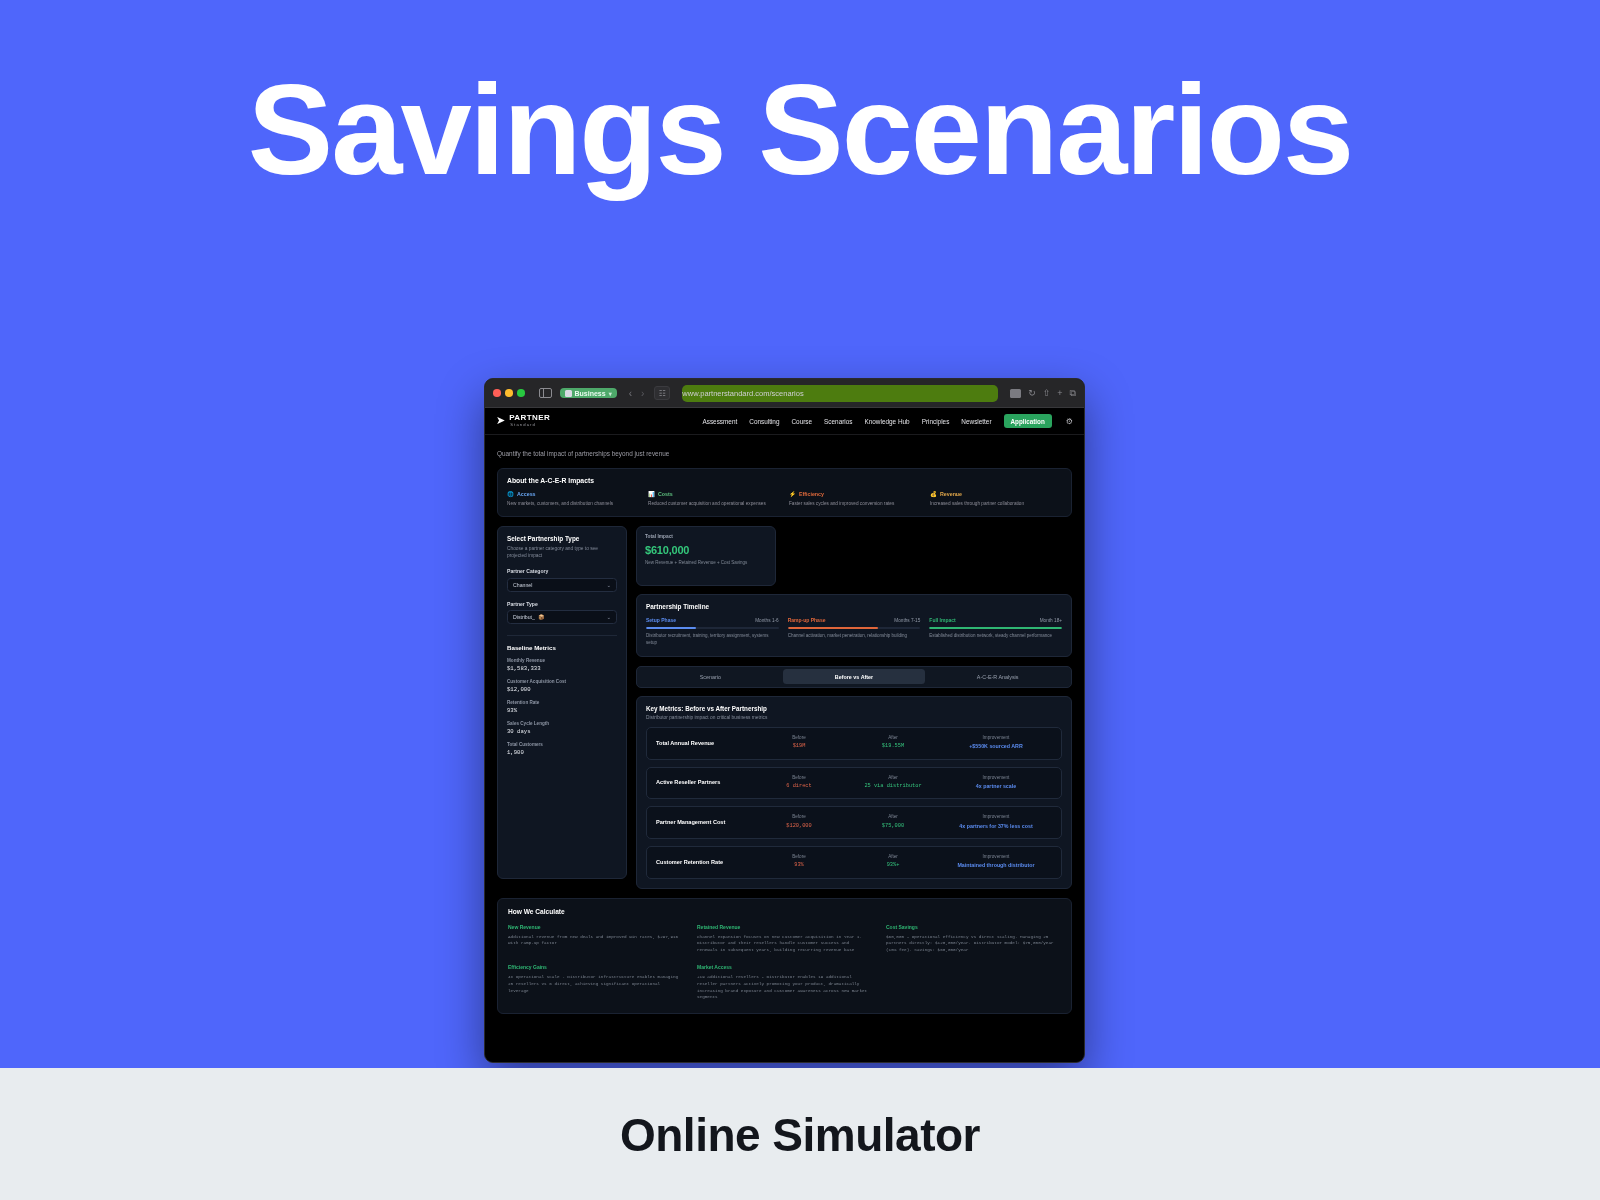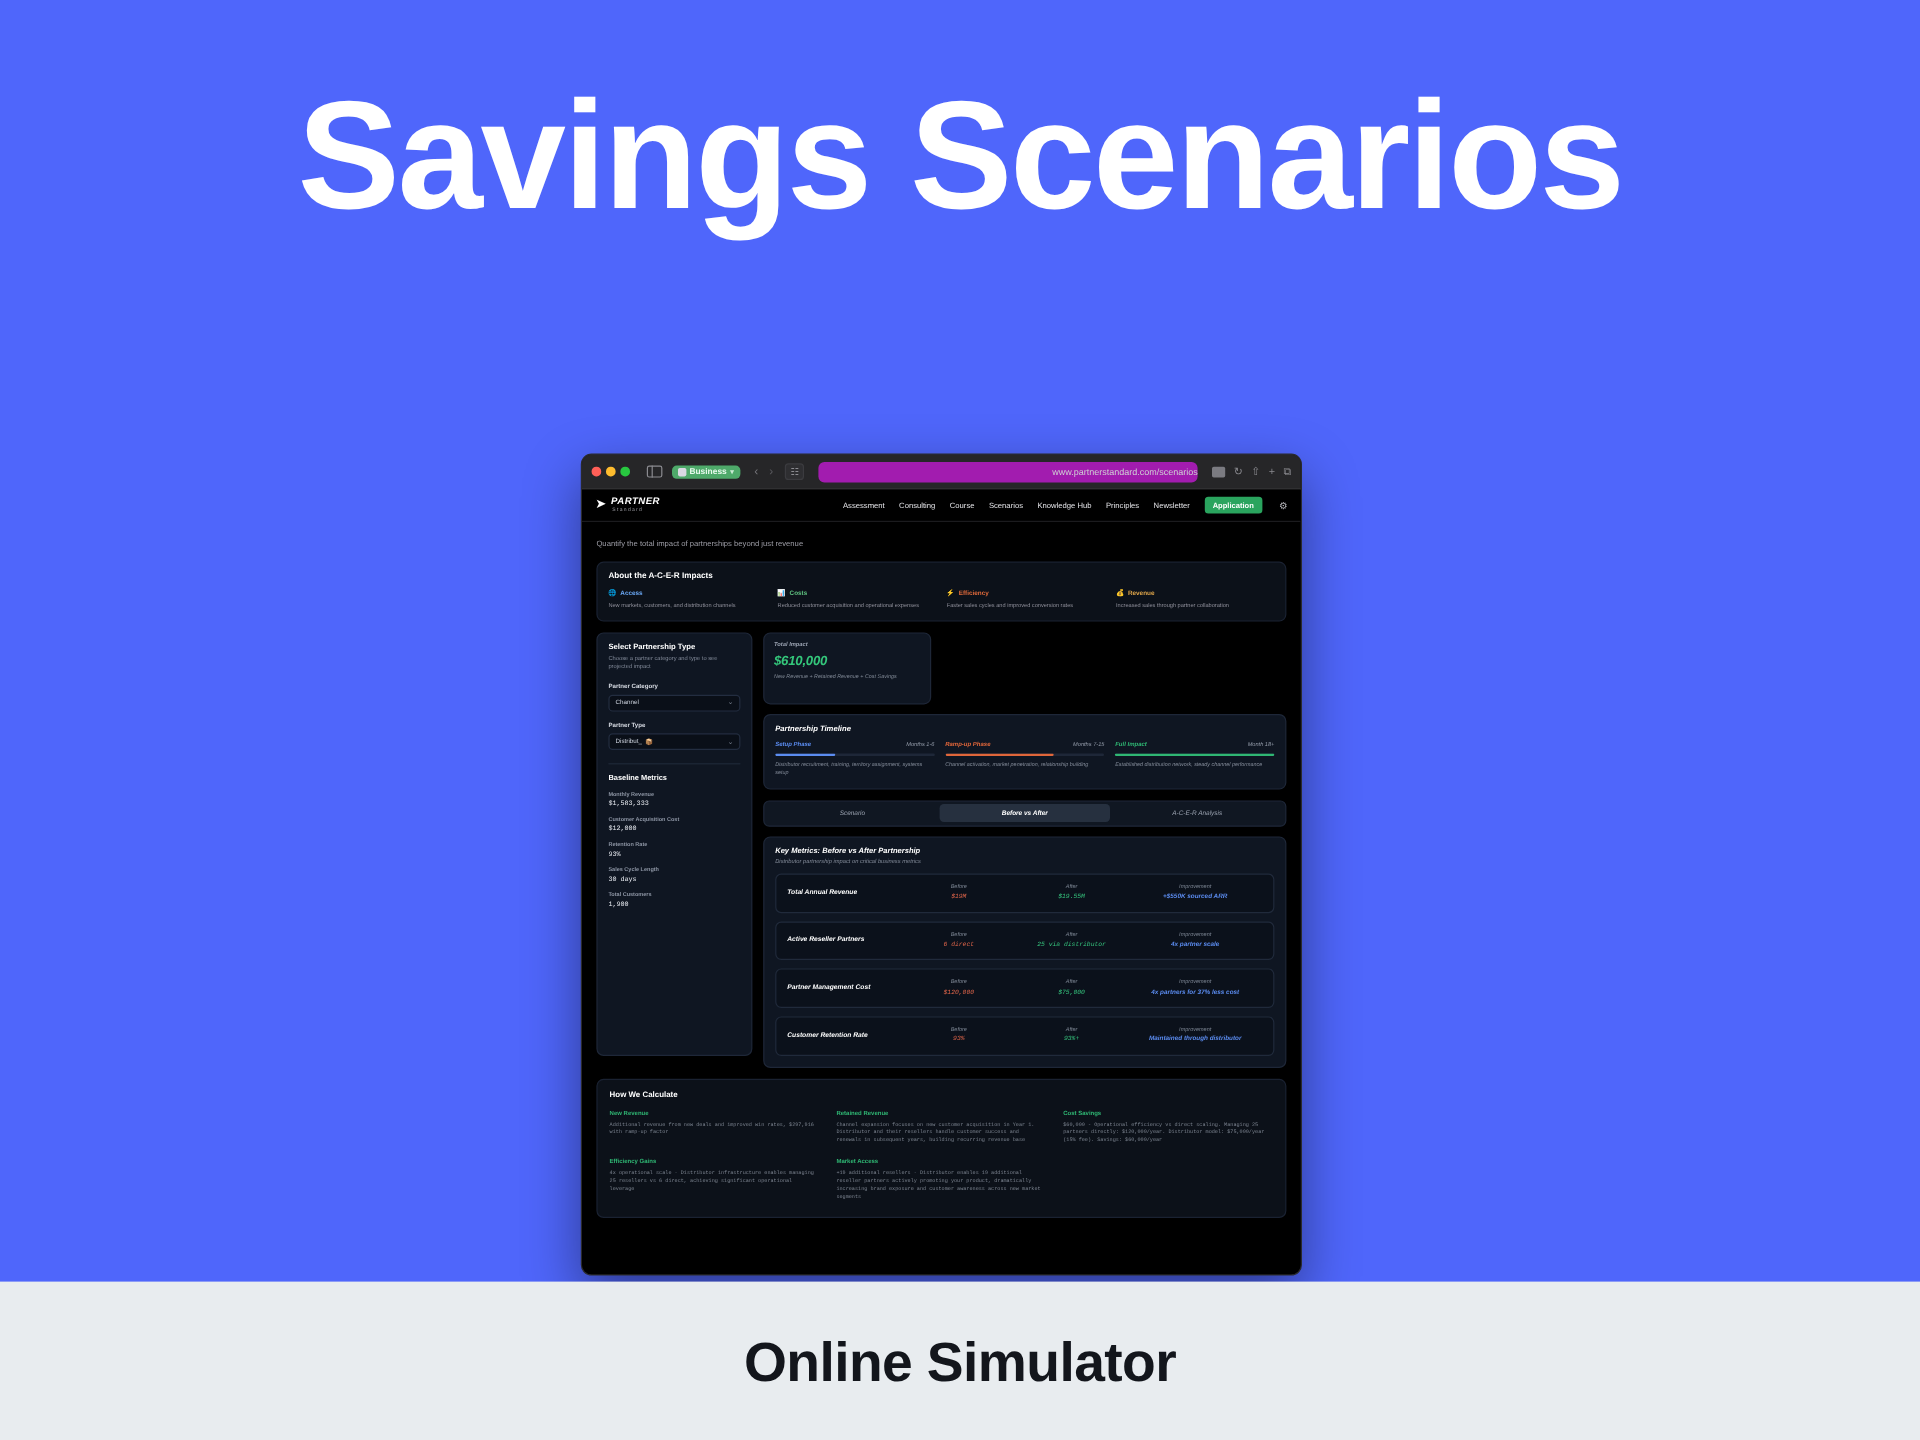--- a/index.html
+++ b/index.html
@@ -87,22 +87,22 @@
   .nav-arrows { display: flex; gap: 9px; color: #76767b; font-size: 10px; margin-left: 6px; }
   .nav-arrows span.dim { color: #5a5a5f; }
   .reader-btn {
     width: 16px; height: 14px; border-radius: 3px;
     border: 1px solid #3b3b3f; background: #2e2e31;
     display:flex; align-items:center; justify-content:center;
     color:#8b8b90; font-size:8px; margin-left: 4px;
   }
   .url-bar {
     flex: 1; height: 17px; margin: 0 6px;
-    background: #a21caf; border-radius: 5px;
-    display: flex; align-items: center; justify-content: flex-end;
+    background: #4d7c0f; border-radius: 5px;
+    display: flex; align-items: center; justify-content: flex-start;
     color: #cfcfd4; font-size: 7.5px;
   }
   .chrome-right { display: flex; align-items: center; gap: 7px; color: #9a9aa0; font-size: 9px; }
   .ext-icon { width: 11px; height: 9px; background: #8b8b90; border-radius: 1.5px; opacity:.85;}
   .icn { opacity: .85; }
 
   
   .site {
     height: calc(100% - 29px);
     background: #000000;
@@ -112,21 +112,21 @@
   .site-header {
     height: 27px;
     display: flex; align-items: center;
     padding: 0 11px;
     border-bottom: 1px solid #1b1b1e;
     background: #000;
   }
   .brand { display: flex; align-items: center; gap: 4px; }
   .brand-mark { color:#fff; font-size: 11px; line-height: 1; }
   .brand-text { line-height: 1; }
-  .brand-text .b1 { color:#fff; font-size: 8px; font-weight: bold; letter-spacing: .4px; display:block;font-style:italic; }
+  .brand-text .b1 { color:#fff; font-size: 8px; font-weight: bold; letter-spacing: .4px; display:block; }
   .brand-text .b2 { color:#9a9aa0; font-size: 4.2px; letter-spacing: 1.1px; display:block; margin-top:1px; margin-left:1px;}
   .nav { margin-left: auto; display: flex; align-items: center; gap: 12px; }
   .nav a { color: #e4e4e8; font-size: 6.4px; text-decoration: none; white-space: nowrap; }
   .nav .cta {
     background: #2aa45e; color: #ffffff;
     padding: 3.5px 7px; border-radius: 3px;
     font-size: 6.3px; font-weight: 600;
   }
   .nav .gear { color:#b5b5ba; font-size: 8px; margin-left: 2px; }
 
@@ -143,21 +143,21 @@
   }
   .about-title { color:#fff; font-size: 6.8px; font-weight: bold; }
   .about-grid { display: grid; grid-template-columns: repeat(4, 1fr); gap: 9px; margin-top: 7px; }
   .about-item .head { display:flex; align-items:center; gap:3px; }
   .about-item .ico { font-size: 5.6px; }
   .about-item .lbl { font-size: 5.3px; font-weight: 700; }
   .about-item .desc { color:#8e8e99; font-size: 4.7px; margin-top: 3px; line-height: 1.5; }
 
   .cols { display: flex; gap: 9px; margin-top: 9px; align-items: flex-start; }
   .left-col { width: 130px; flex: none; }
-  .right-col { flex: 1; min-width: 0; font-style: italic; }
+  .right-col { flex: 1; min-width: 0; }
 
   .panel {
     background: #0f1622;
     border: 1px solid #1e2738;
     border-radius: 6px;
   }
   .selector { padding: 8px 9px 10px 9px; height: 353px; }
   .sel-title { color:#fff; font-size: 6.4px; font-weight: bold; }
   .sel-sub { color:#828a99; font-size: 4.8px; margin-top: 3.5px; line-height: 1.45; }
   .field { margin-top: 9px; }

